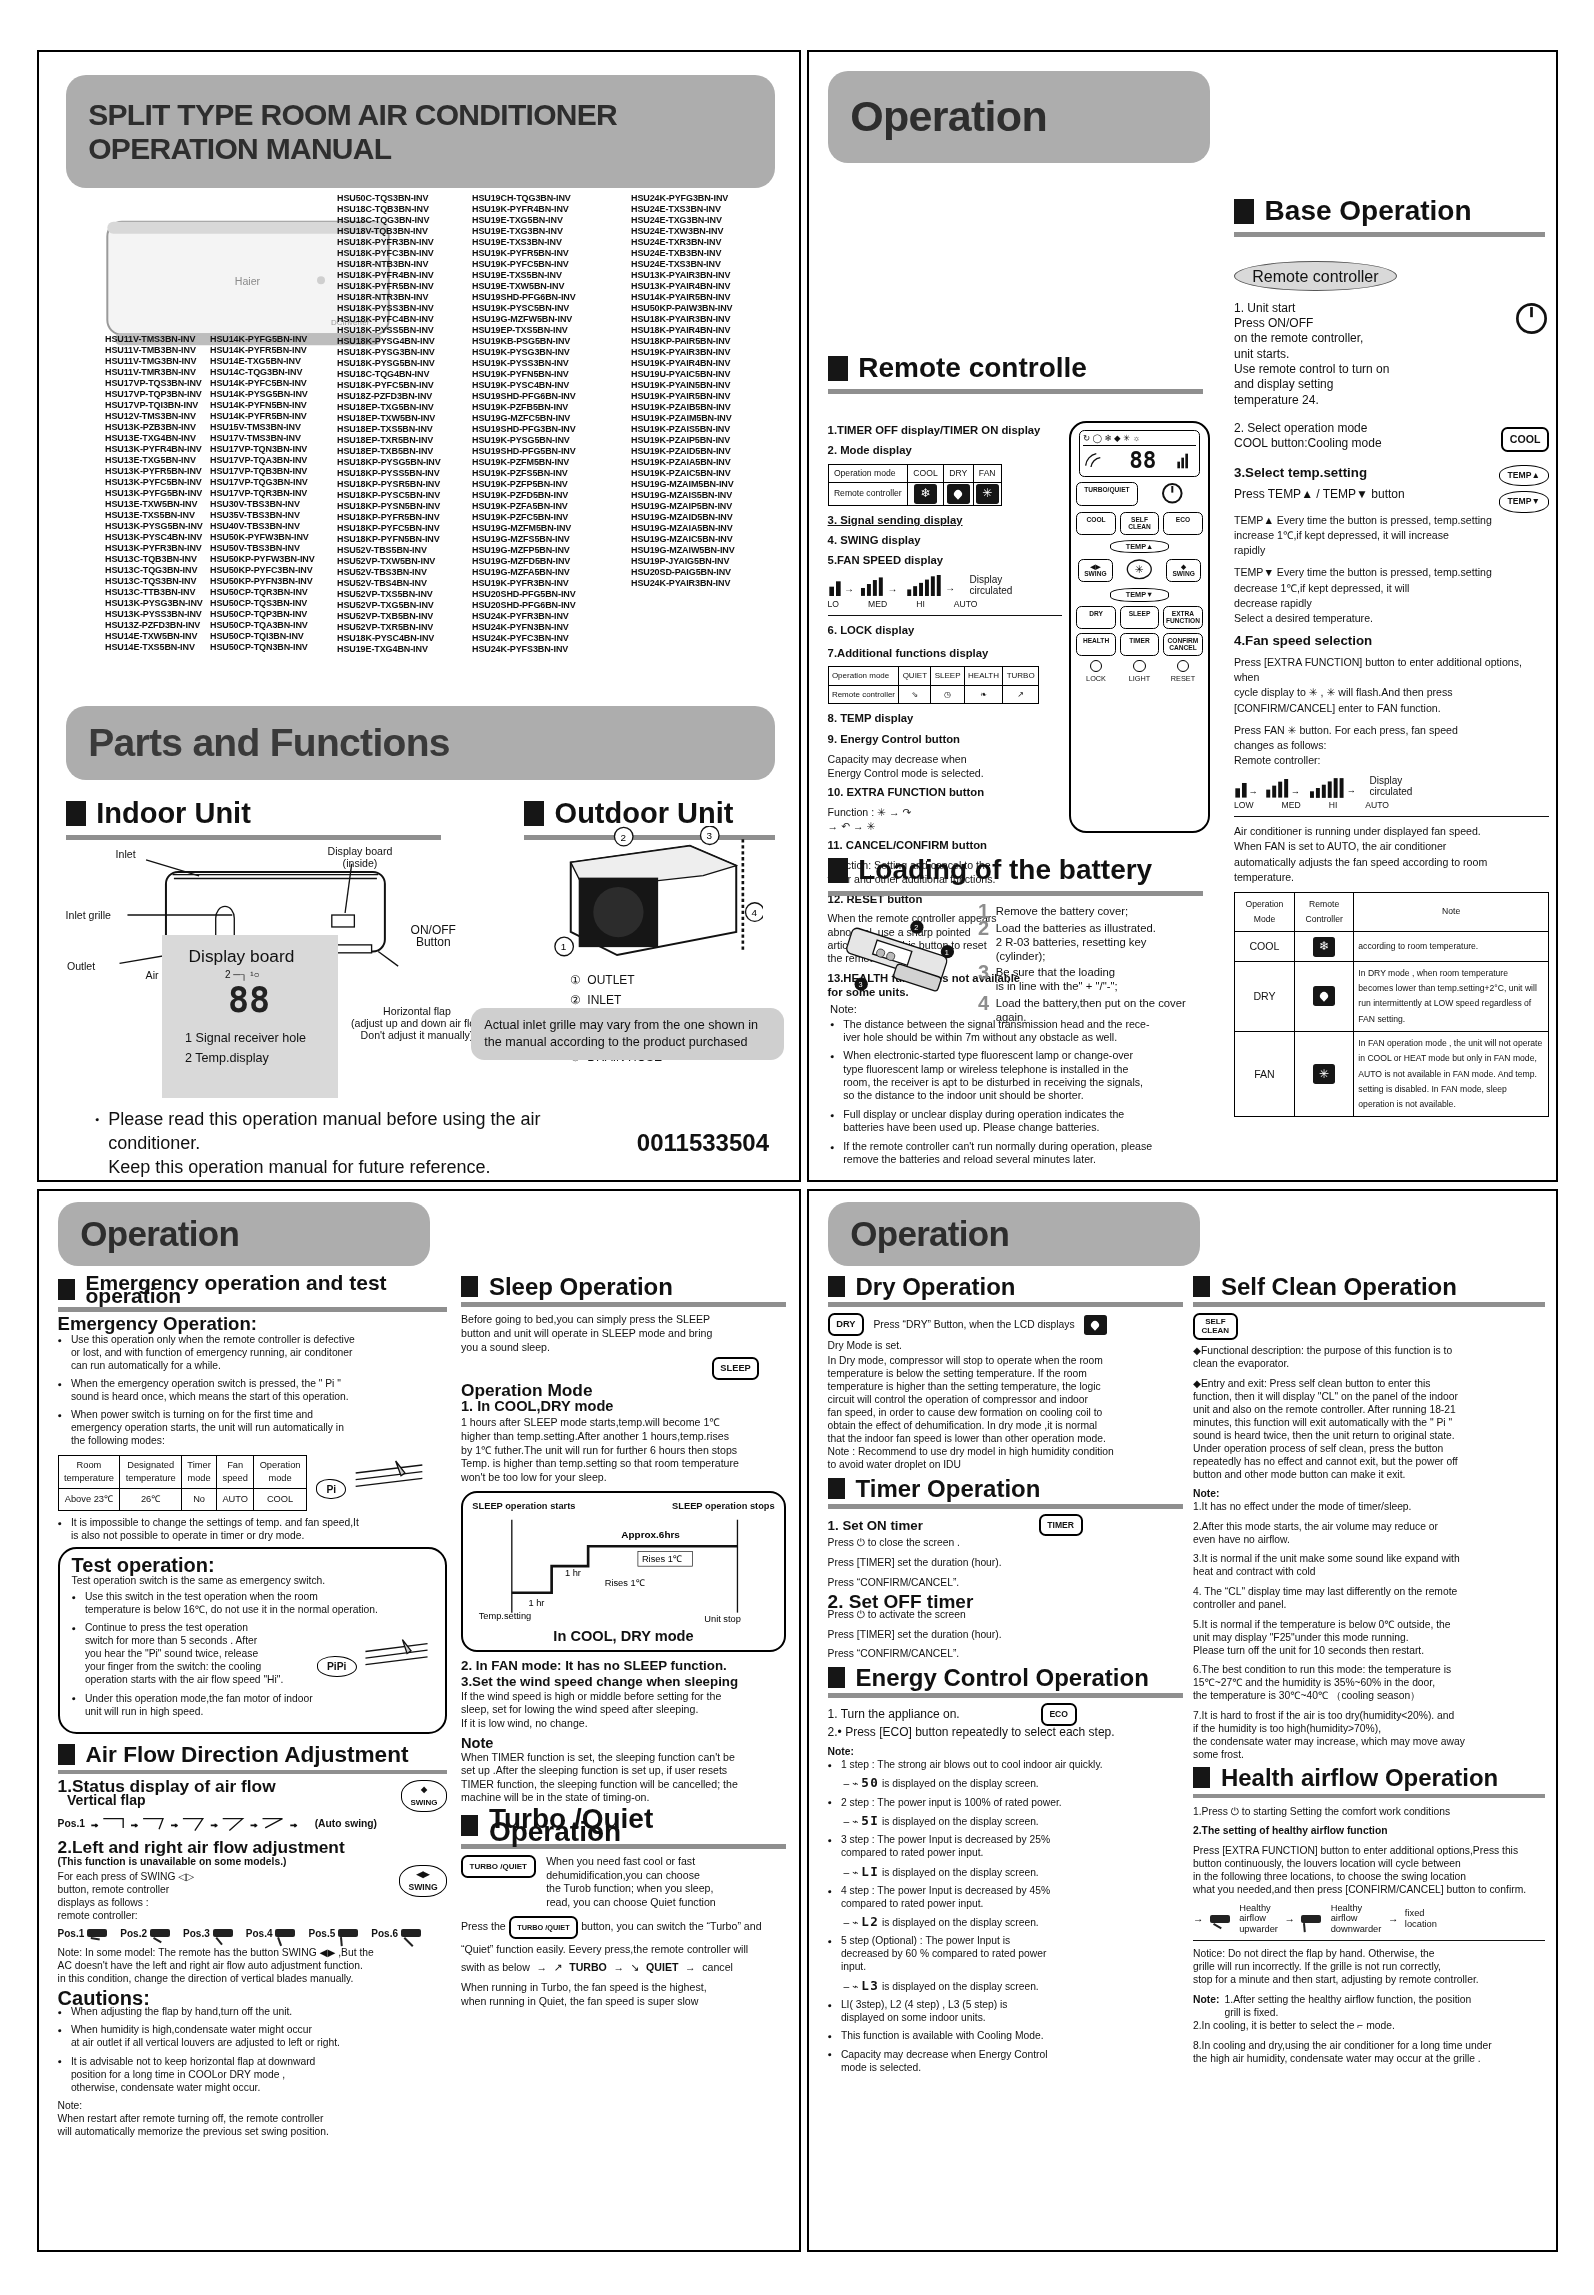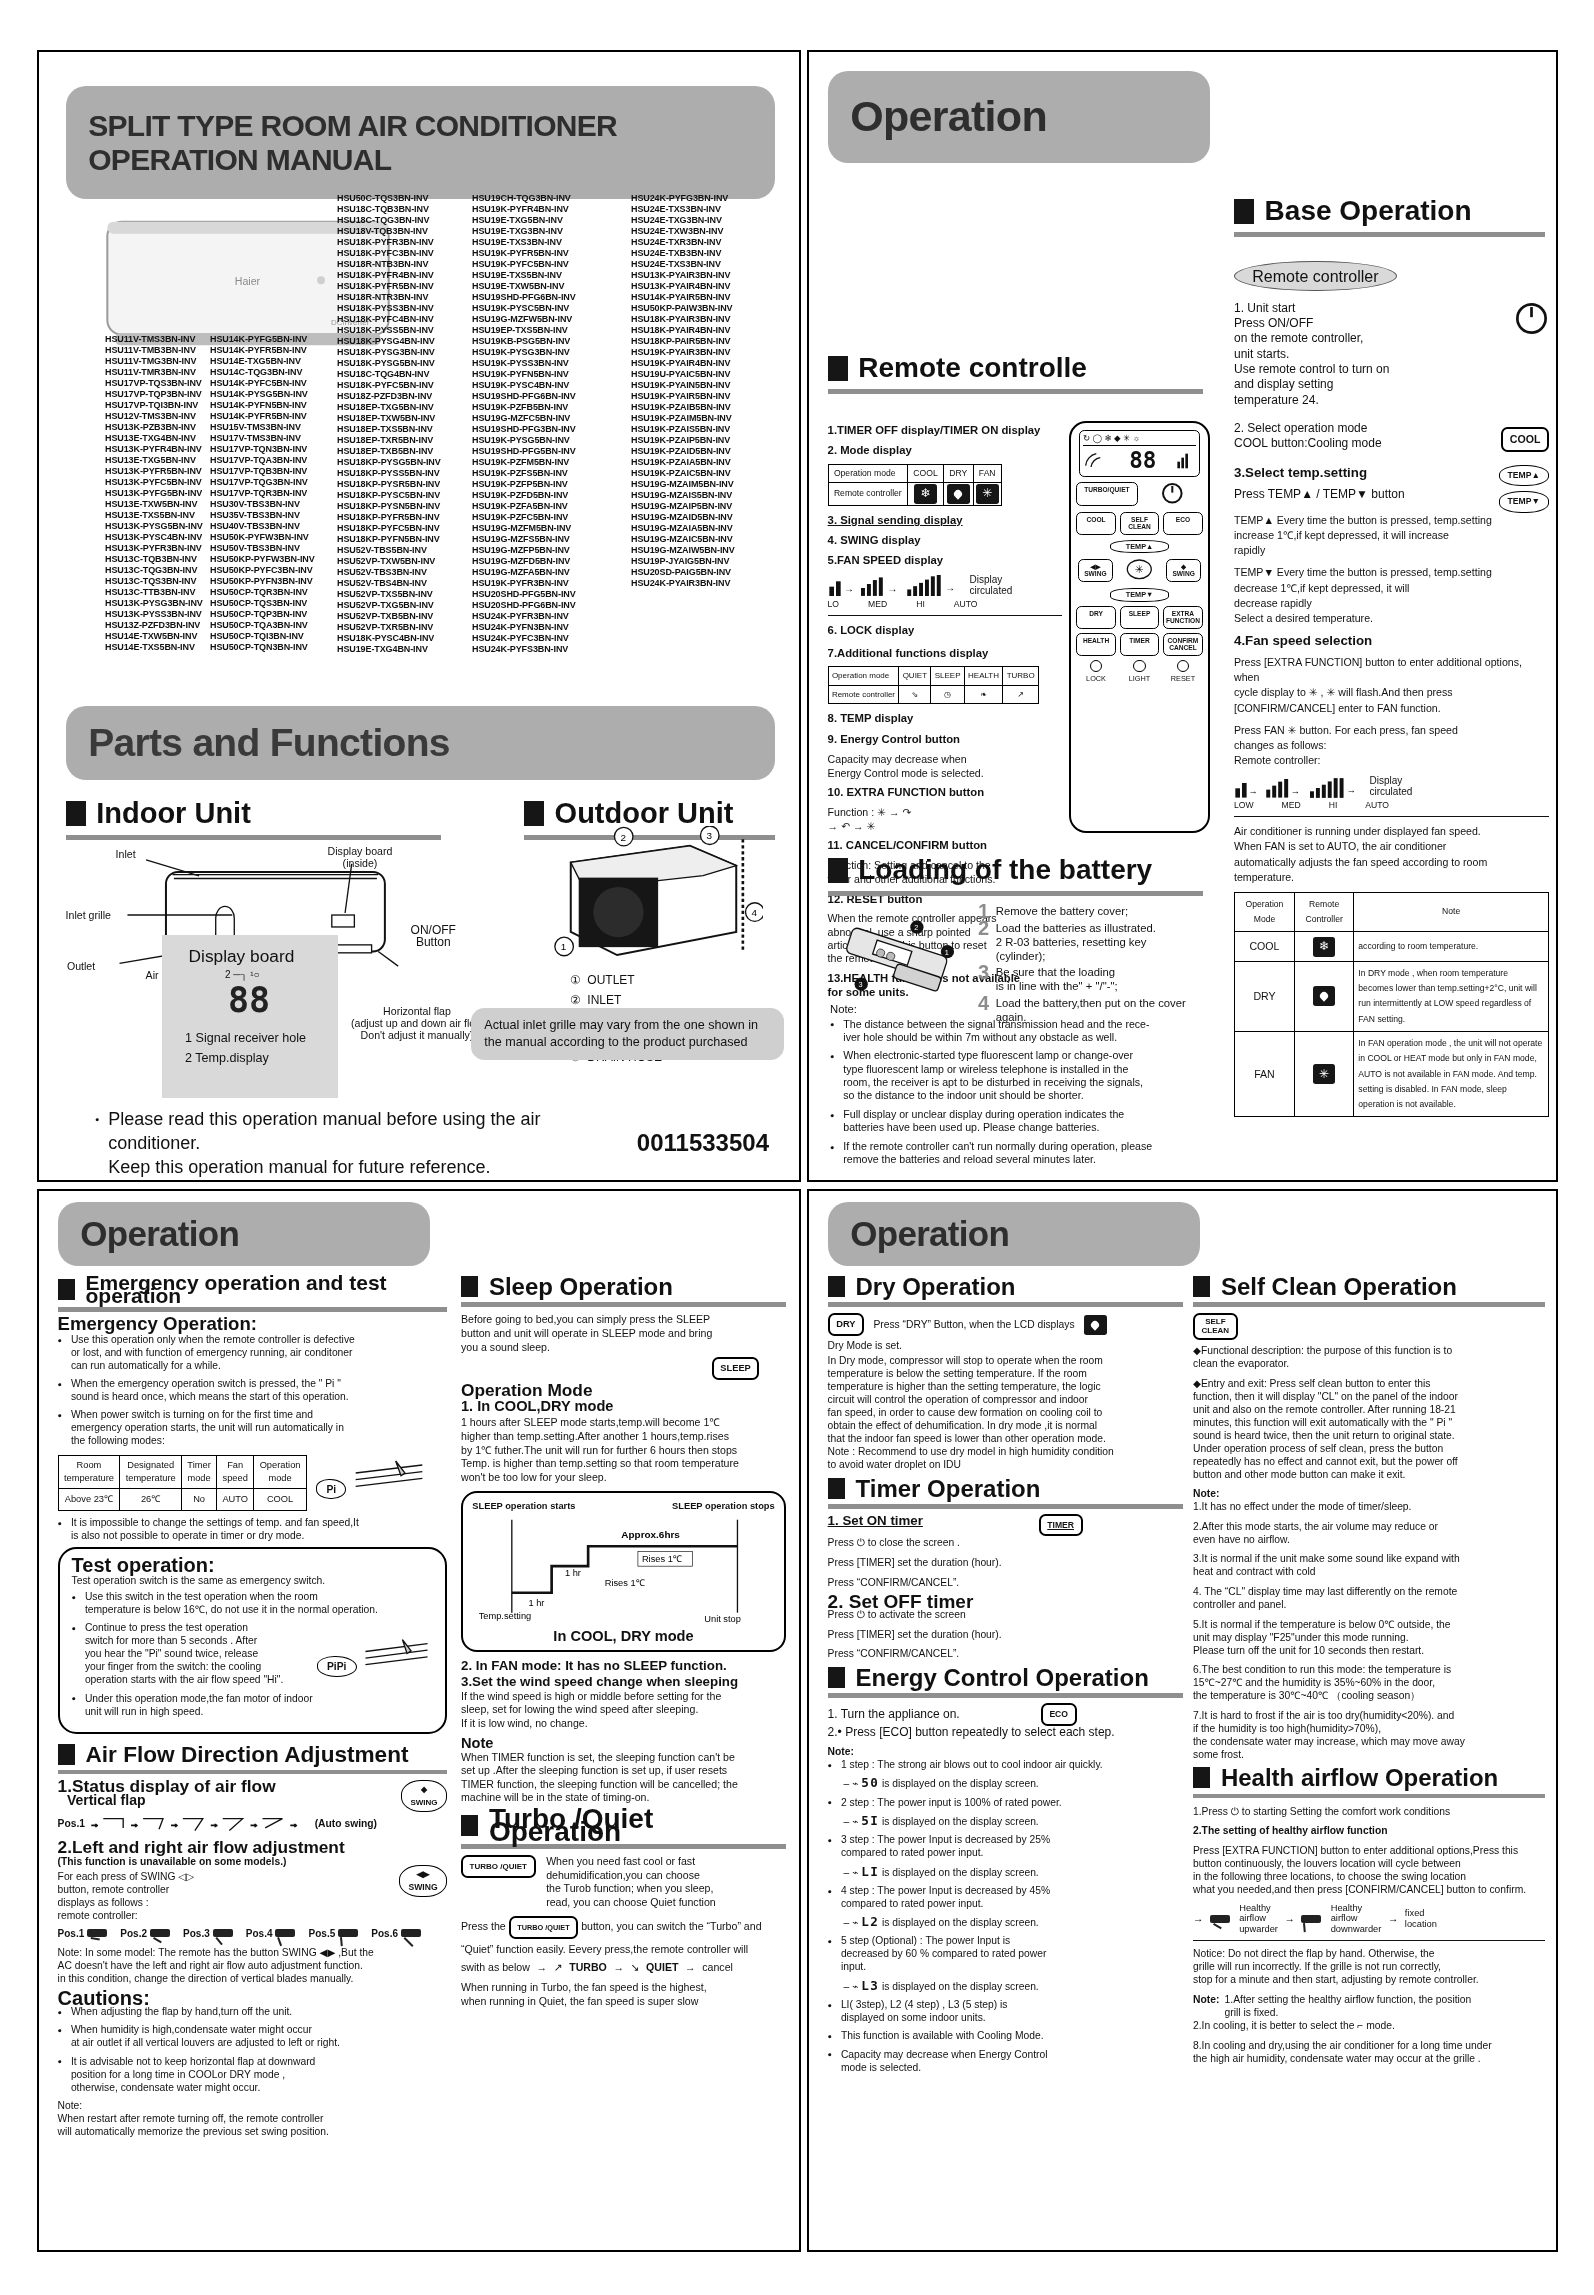--- a/index.html
+++ b/index.html
@@ -44,21 +44,21 @@
   .mini-flap::after{content:"";position:absolute;left:4px;top:8px;width:9.3px;height:2px;background:#222;transform-origin:left top;}
   .f1::after{transform:rotate(10deg)}.f2::after{transform:rotate(30deg)}.f3::after{transform:rotate(50deg)}
   .f4::after{transform:rotate(70deg)}.f5::after{transform:rotate(85deg)}.f6::after{transform:rotate(45deg);width:12px}
 </style>
 </head>
 <body>
 
 <div class="page">
 
   <div class="quad" style="left:37px;top:50px;width:764px;height:1132px;">
-    <div class="banner" style="left:26.6px;top:34px;width:709px;height:113px;font-size:30px;">SPLIT TYPE ROOM AIR CONDITIONER OPERATION MANUAL</div>
+    <div class="banner" style="left:26.6px;top:23px;width:709px;height:113px;font-size:30px;">SPLIT TYPE ROOM AIR CONDITIONER OPERATION MANUAL</div>
 
     <div style="position:absolute;left:63px;top:163px;width:292px;height:143px;">
       <svg width="292" height="143" viewBox="0 0 440 215">
         <rect x="8" y="10" width="424" height="170" rx="22" fill="#f4f4f4" stroke="#9a9a9a" stroke-width="3"></rect>
         <rect x="8" y="10" width="424" height="18" rx="9" fill="#d8d8d8"></rect>
         <rect x="20" y="178" width="400" height="18" rx="8" fill="#bdbdbd"></rect>
         <text x="200" y="105" font-size="16" fill="#8a8a8a" font-family="Liberation Sans">Haier</text>
         <text x="345" y="165" font-size="12" fill="#9a9a9a" font-family="Liberation Sans">DCInverter</text>
         <circle cx="330" cy="98" r="6" fill="#cfcfcf"></circle>
       </svg>
@@ -971,21 +971,21 @@
 Note : Recommend to use dry model in high humidity condition
 to avoid water droplet on IDU</div>
 
       <div class="shead" style="position:static;width:355px;margin:5.3px 0;">
         <div class="row">
             <span class="sq" style="width:17.3px;height:21px;"></span>
             <span style="font-size:24px;">Timer  Operation</span>
           </div>
         <div class="srule"></div>
       </div>
-      <div style="display:flex;justify-content:space-between;text-decoration:underline;">
+      <div style="display:flex;justify-content:space-between;align-items:center;">
         <div style="font-size:13.3px;font-weight:bold;">1. Set ON timer</div>
         <span class="btn" style="font-size:8.6px;margin-right:100px;">TIMER</span>
       </div>
       <div class="para">Press  ⏻  to close the screen .</div>
       <div class="para">Press  [TIMER]   set the duration (hour).</div>
       <div class="para">Press “CONFIRM/CANCEL”.</div>
       <div style="font-size:19px;font-weight:bold;">2. Set OFF timer</div>
       <div class="para">Press  ⏻  to activate the screen</div>
       <div class="para">Press  [TIMER]   set the duration (hour).</div>
       <div class="para">Press “CONFIRM/CANCEL”.</div>

